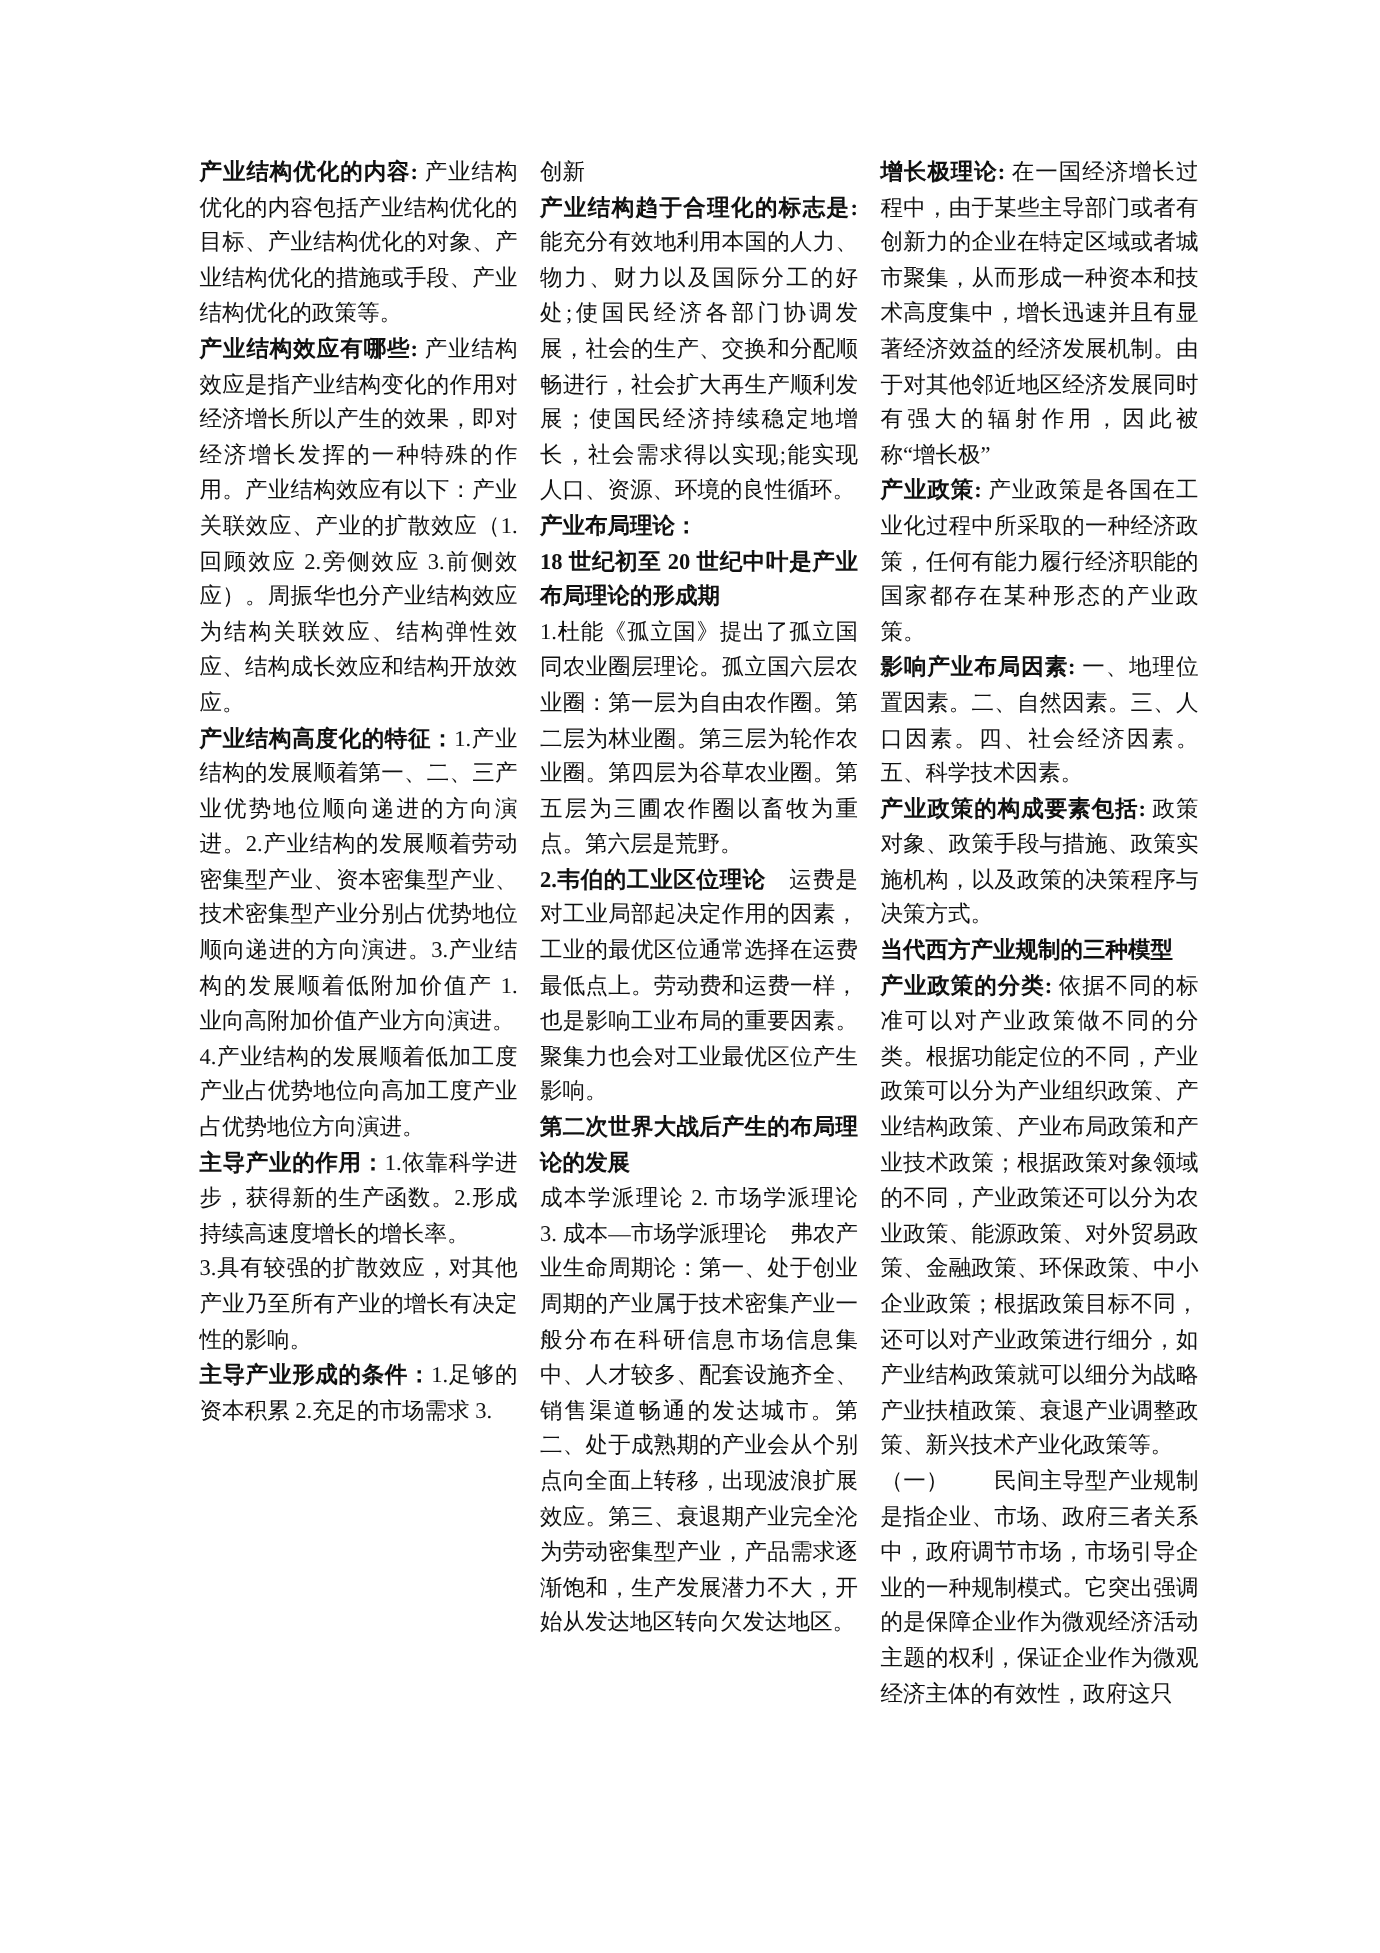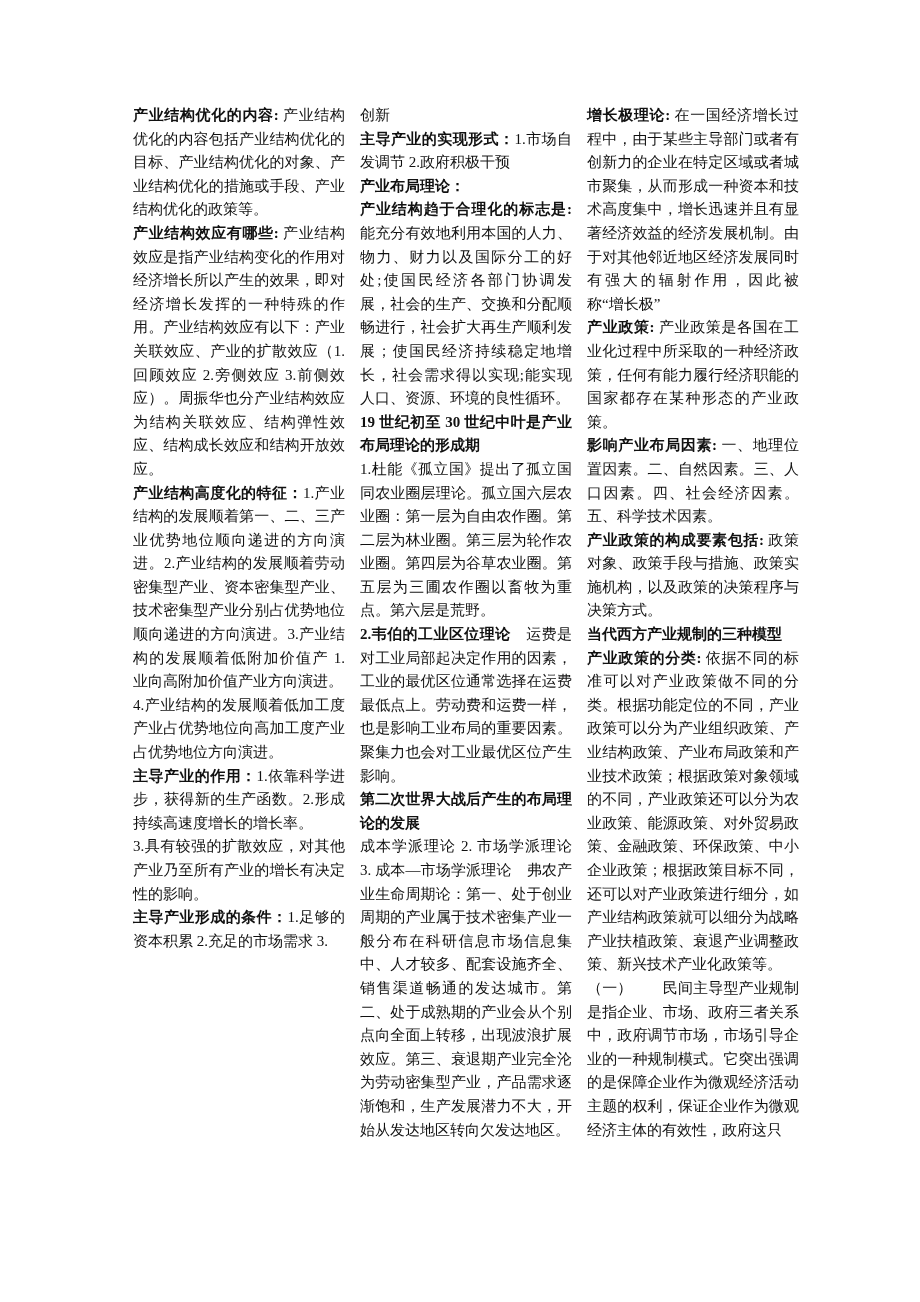--- a/index.html
+++ b/index.html
@@ -47,24 +47,23 @@
         <p class="para"><b>产业结构优化的内容:</b><span> 产业结构优化的内容包括产业结构优化的目标、产业结构优化的对象、产业结构优化的措施或手段、产业结构优化的政策等。</span></p>
         <p class="para"><b>产业结构效应有哪些:</b><span> 产业结构效应是指产业结构变化的作用对经济增长所以产生的效果，即对经济增长发挥的一种特殊的作用。产业结构效应有以下：产业关联效应、产业的扩散效应（1.回顾效应 2.旁侧效应 3.前侧效应）。周振华也分产业结构效应为结构关联效应、结构弹性效应、结构成长效应和结构开放效应。</span></p>
         <p class="para"><b>产业结构高度化的特征：</b><span>1.产业结构的发展顺着第一、二、三产业优势地位顺向递进的方向演进。2.产业结构的发展顺着劳动密集型产业、资本密集型产业、技术密集型产业分别占优势地位顺向递进的方向演进。3.产业结构的发展顺着低附加价值产 1. 业向高附加价值产业方向演进。</span></p>
         <p class="para"><span>4.产业结构的发展顺着低加工度产业占优势地位向高加工度产业占优势地位方向演进。</span></p>
         <p class="para"><b>主导产业的作用：</b><span>1.依靠科学进步，获得新的生产函数。2.形成持续高速度增长的增长率。</span></p>
         <p class="para"><span>3.具有较强的扩散效应，对其他产业乃至所有产业的增长有决定性的影响。</span></p>
         <p class="para"><b>主导产业形成的条件：</b><span>1.足够的资本积累 2.充足的市场需求 3.</span></p>
       </div>
     <div class="col">
         <p class="para"><span>创新</span></p>
-        <p class="para"><b>主导产业的实现形式：</b><span>1.市场自发调节 2.政府积极干预</span></p>
+        <p class="para"><b>产业结构趋于合理化的标志是:</b><span> 能充分有效地利用本国的人力、物力、财力以及国际分工的好处;使国民经济各部门协调发展，社会的生产、交换和分配顺畅进行，社会扩大再生产顺利发展；使国民经济持续稳定地增长，社会需求得以实现;能实现人口、资源、环境的良性循环。</span></p>
         <p class="para"><b>产业布局理论：</b></p>
-        <p class="para"><b>产业结构趋于合理化的标志是:</b><span> 能充分有效地利用本国的人力、物力、财力以及国际分工的好处;使国民经济各部门协调发展，社会的生产、交换和分配顺畅进行，社会扩大再生产顺利发展；使国民经济持续稳定地增长，社会需求得以实现;能实现人口、资源、环境的良性循环。</span></p>
-        <p class="para"><b>19 世纪初至 30 世纪中叶是产业布局理论的形成期</b></p>
+        <p class="para"><b>18 世纪初至 20 世纪中叶是产业布局理论的形成期</b></p>
         <p class="para"><span>1.杜能《孤立国》提出了孤立国同农业圈层理论。孤立国六层农业圈：第一层为自由农作圈。第二层为林业圈。第三层为轮作农业圈。第四层为谷草农业圈。第五层为三圃农作圈以畜牧为重点。第六层是荒野。</span></p>
         <p class="para"><b>2.韦伯的工业区位理论</b><span>　运费是对工业局部起决定作用的因素，工业的最优区位通常选择在运费最低点上。劳动费和运费一样，也是影响工业布局的重要因素。聚集力也会对工业最优区位产生影响。</span></p>
         <p class="para"><b>第二次世界大战后产生的布局理论的发展</b></p>
         <p class="para"><span>成本学派理论 2. 市场学派理论 3. 成本—市场学派理论　弗农产业生命周期论：第一、处于创业周期的产业属于技术密集产业一般分布在科研信息市场信息集中、人才较多、配套设施齐全、销售渠道畅通的发达城市。第二、处于成熟期的产业会从个别点向全面上转移，出现波浪扩展效应。第三、衰退期产业完全沦为劳动密集型产业，产品需求逐渐饱和，生产发展潜力不大，开始从发达地区转向欠发达地区。</span></p>
       </div>
     <div class="col">
         <p class="para"><b>增长极理论:</b><span> 在一国经济增长过程中，由于某些主导部门或者有创新力的企业在特定区域或者城市聚集，从而形成一种资本和技术高度集中，增长迅速并且有显著经济效益的经济发展机制。由于对其他邻近地区经济发展同时有强大的辐射作用，因此被称“增长极”</span></p>
         <p class="para"><b>产业政策:</b><span> 产业政策是各国在工业化过程中所采取的一种经济政策，任何有能力履行经济职能的国家都存在某种形态的产业政策。</span></p>
         <p class="para"><b>影响产业布局因素:</b><span> 一、地理位置因素。二、自然因素。三、人口因素。四、社会经济因素。五、科学技术因素。</span></p>
         <p class="para"><b>产业政策的构成要素包括:</b><span> 政策对象、政策手段与措施、政策实施机构，以及政策的决策程序与决策方式。</span></p>

